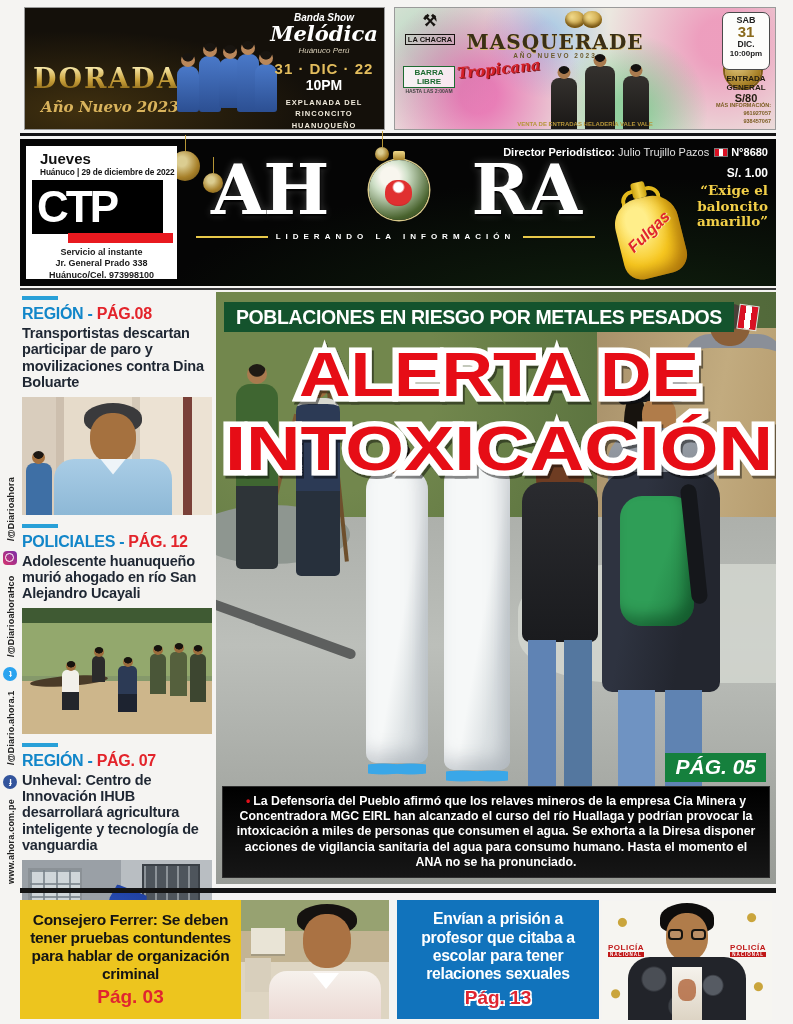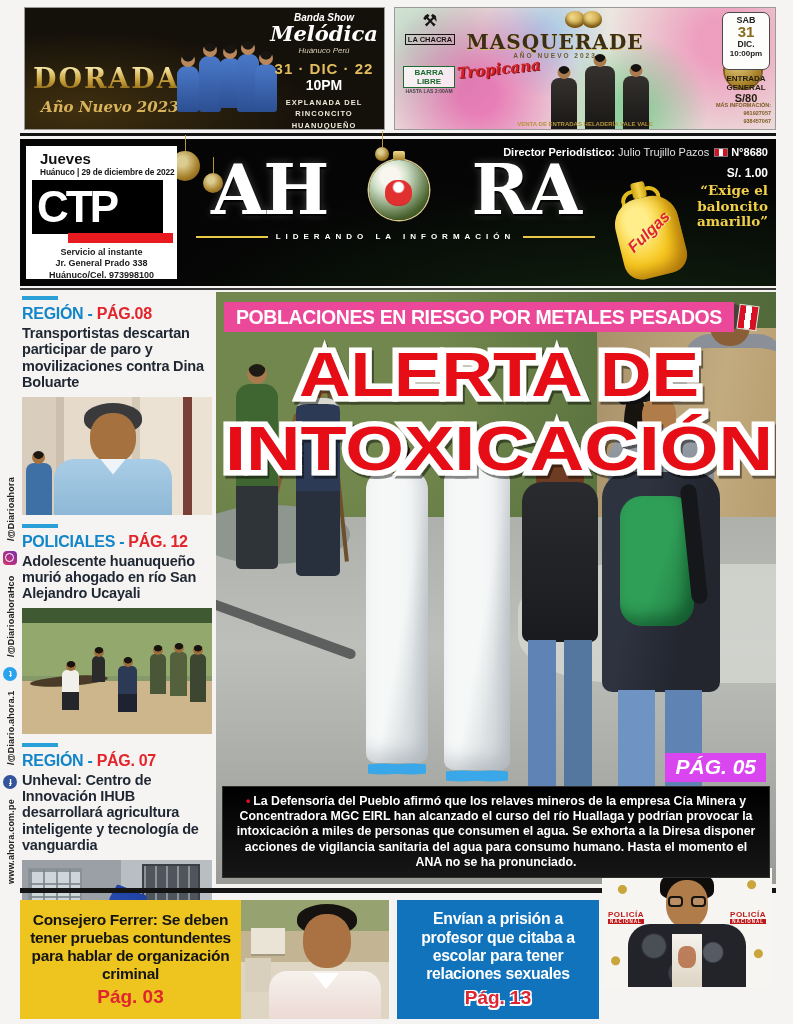--- a/index.html
+++ b/index.html
@@ -228,26 +228,26 @@
       background:linear-gradient(90deg,#6f93c2 0 44%, transparent 44% 56%, #5f83b2 56%); }
   .f-cop { left:436px; top:150px; width:32px; height:148px; border-radius:10px 10px 4px 4px; z-index:1;
       background:linear-gradient(#23262b 0 60%, #17191d 60%); }
   .f-cop::before { content:""; position:absolute; top:-16px; left:8px; width:16px; height:16px; border-radius:50%;
       background:radial-gradient(circle at 50% 25%, #5a6a3a 0 48%, #9c6c3c 54%); }
   .f-right { left:468px; top:42px; width:100px; height:550px; z-index:4; border-radius:26px 26px 0 0;
       background:linear-gradient(100deg,#3a4털 0, #38425c 0 55%, #2b3349); box-shadow:inset 0 40px 0 -26px #8a8f98; }
   .f-right::before { content:""; position:absolute; top:-30px; left:26px; width:40px; height:42px; border-radius:46%;
       background:radial-gradient(circle at 50% 22%, #4a4038 0 40%, #8a5f38 46%); }
 
-  .kicker { position:absolute; left:8px; top:10px; height:30px; padding:0 12px; background:#ec4899; color:#fff;
+  .kicker { position:absolute; left:8px; top:10px; height:30px; padding:0 12px; background:#14532d; color:#fff;
       font-weight:bold; font-size:19.5px; line-height:30px; letter-spacing:-0.4px; white-space:nowrap; z-index:6; }
   .kicker-flag { position:absolute; right:-24px; top:3px; width:20px; height:25px; transform:rotate(8deg);
       background:linear-gradient(90deg,#d91023 0 33%, #fff 33% 66%, #d91023 66%); border:1px solid #e6e6e6; }
   .headline-svg { position:absolute; left:0; top:40px; width:560px; height:166px; z-index:6; }
-  .pag-badge { position:absolute; right:10px; bottom:102px; background:#d946ef; color:#fff; font-weight:bold;
+  .pag-badge { position:absolute; right:10px; bottom:102px; background:#15803d; color:#fff; font-weight:bold;
       font-style:italic; font-size:21px; padding:2px 10px 3px; z-index:7; }
   .caption { position:absolute; left:6px; right:6px; bottom:6px; z-index:7; background:linear-gradient(180deg,#000,#161616);
       border:1px solid #2e2e2e; color:#fff; font-weight:bold; font-size:12.3px; line-height:1.24; text-align:center; padding:7px 9px; }
   .cap-bullet { color:#e3111b; margin-right:3px; }
 
   .rule-bottom { position:absolute; left:20px; top:888px; width:756px; height:5px; background:#141414; }
 
   
   .bl-box { position:absolute; left:20px; top:900px; width:221px; height:119px; background:#edc51e;
       display:flex; flex-direction:column; justify-content:center; text-align:center; padding:4px 8px; }
@@ -261,21 +261,21 @@
   .bl-face { position:absolute; left:62px; top:14px; width:48px; height:54px; border-radius:46%; background:#aa7243; }
   .bl-body { position:absolute; left:28px; bottom:0; width:112px; height:48px; border-radius:18px 18px 0 0;
       background:linear-gradient(#f6f1ec,#ecd9d4); }
   .bl-collar { position:absolute; left:72px; bottom:30px; width:26px; height:16px; background:#fff; clip-path:polygon(0 0,100% 0,50% 100%); }
 
   .br-box { position:absolute; left:397px; top:900px; width:202px; height:119px; background:#1173bc;
       display:flex; flex-direction:column; justify-content:center; text-align:center; padding:4px 18px; }
   .br-text { color:#fff; font-weight:bold; font-size:15.8px; line-height:1.17; letter-spacing:-0.3px; }
   .br-page { color:#e02530; font-weight:bold; font-size:19px; margin-top:3px;
       text-shadow:-1.5px -1.5px 0 #fff, 1.5px -1.5px 0 #fff, -1.5px 1.5px 0 #fff, 1.5px 1.5px 0 #fff; }
-  .br-photo { position:absolute; left:602px; top:868px; width:170px; height:119px; overflow:hidden; background:
+  .br-photo { position:absolute; left:602px; top:901px; width:170px; height:119px; overflow:hidden; background:
       radial-gradient(circle at 12% 18%, #caa53c 0 4px, transparent 5px),
       radial-gradient(circle at 88% 14%, #caa53c 0 4px, transparent 5px),
       radial-gradient(circle at 8% 78%, #caa53c 0 4px, transparent 5px),
       radial-gradient(circle at 92% 72%, #caa53c 0 4px, transparent 5px),
       radial-gradient(circle at 50% 92%, #caa53c 0 4px, transparent 5px), #f6f5f1; }
   .br-pol { position:absolute; top:42px; font-weight:bold; font-size:8px; color:#c01818; letter-spacing:0.5px; }
   .br-pol b { display:block; background:#c01818; color:#fff; font-size:4.5px; text-align:center; letter-spacing:1px; }
   .br-pol1 { left:6px; } .br-pol2 { right:6px; }
   .br-hair { position:absolute; left:58px; top:2px; width:54px; height:30px; border-radius:50% 50% 30% 30%; background:#0e0d0c; }
   .br-face { position:absolute; left:64px; top:12px; width:42px; height:48px; border-radius:46%; background:#b07c4a; }

